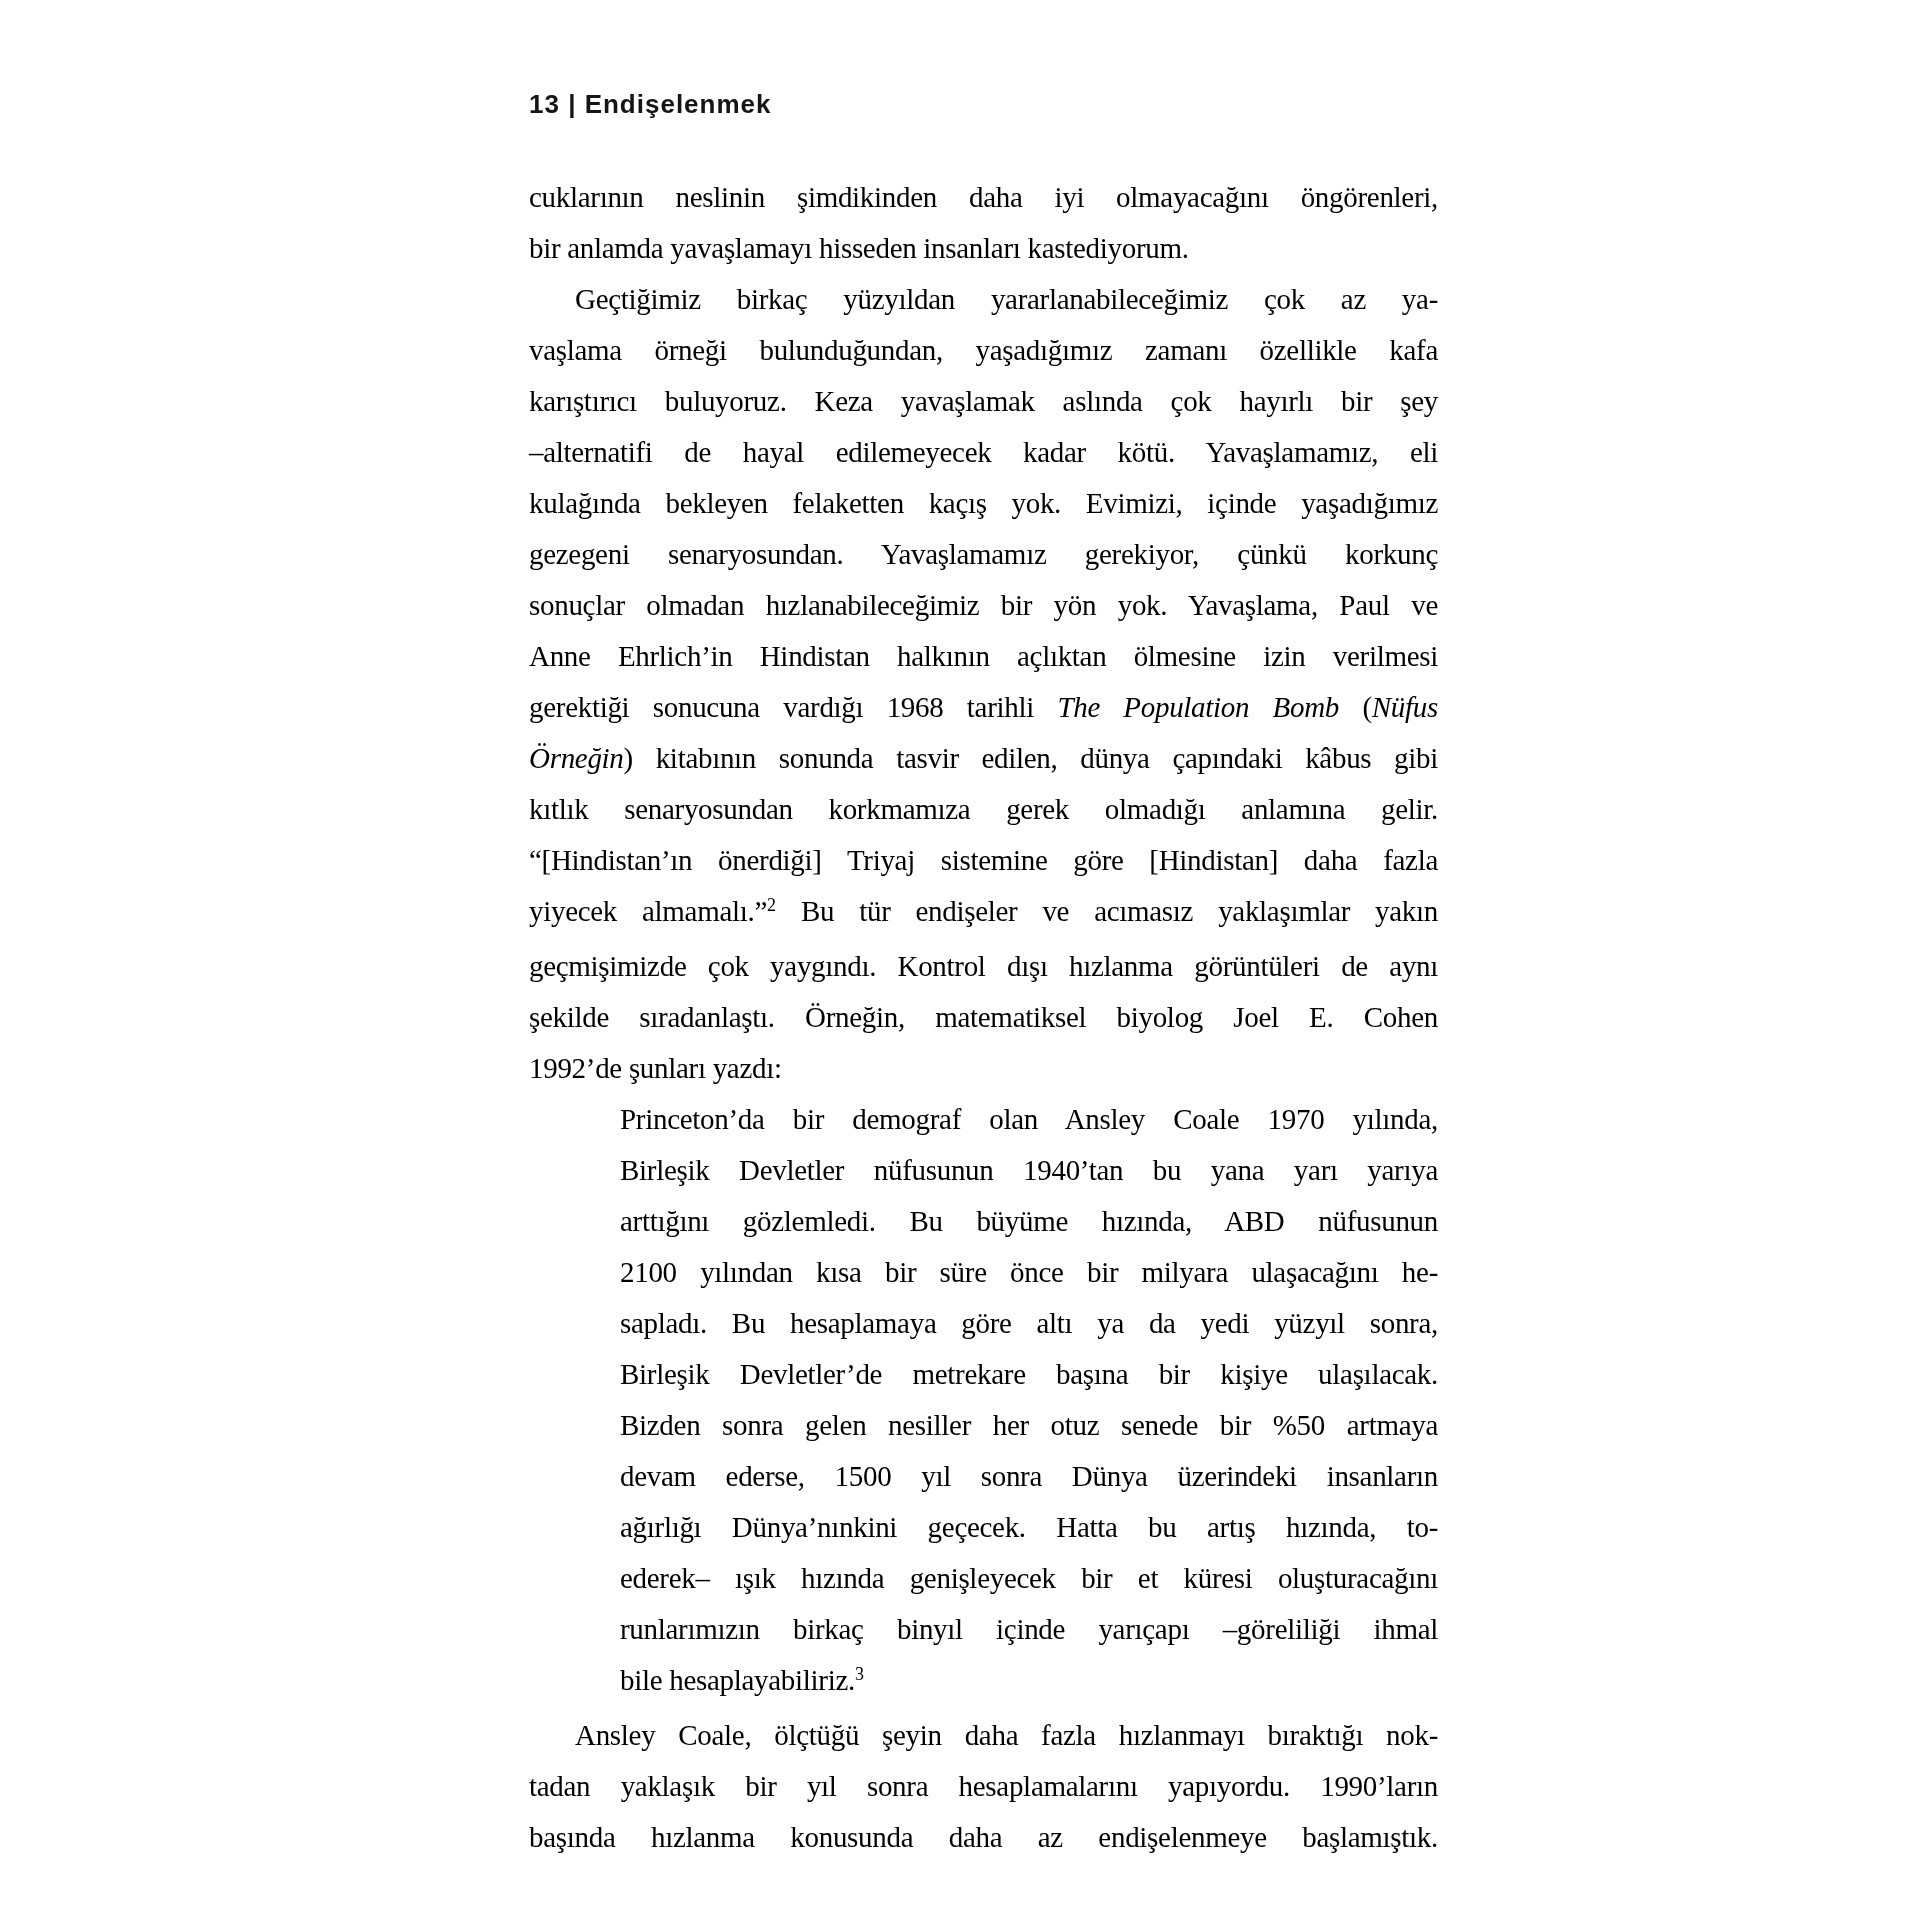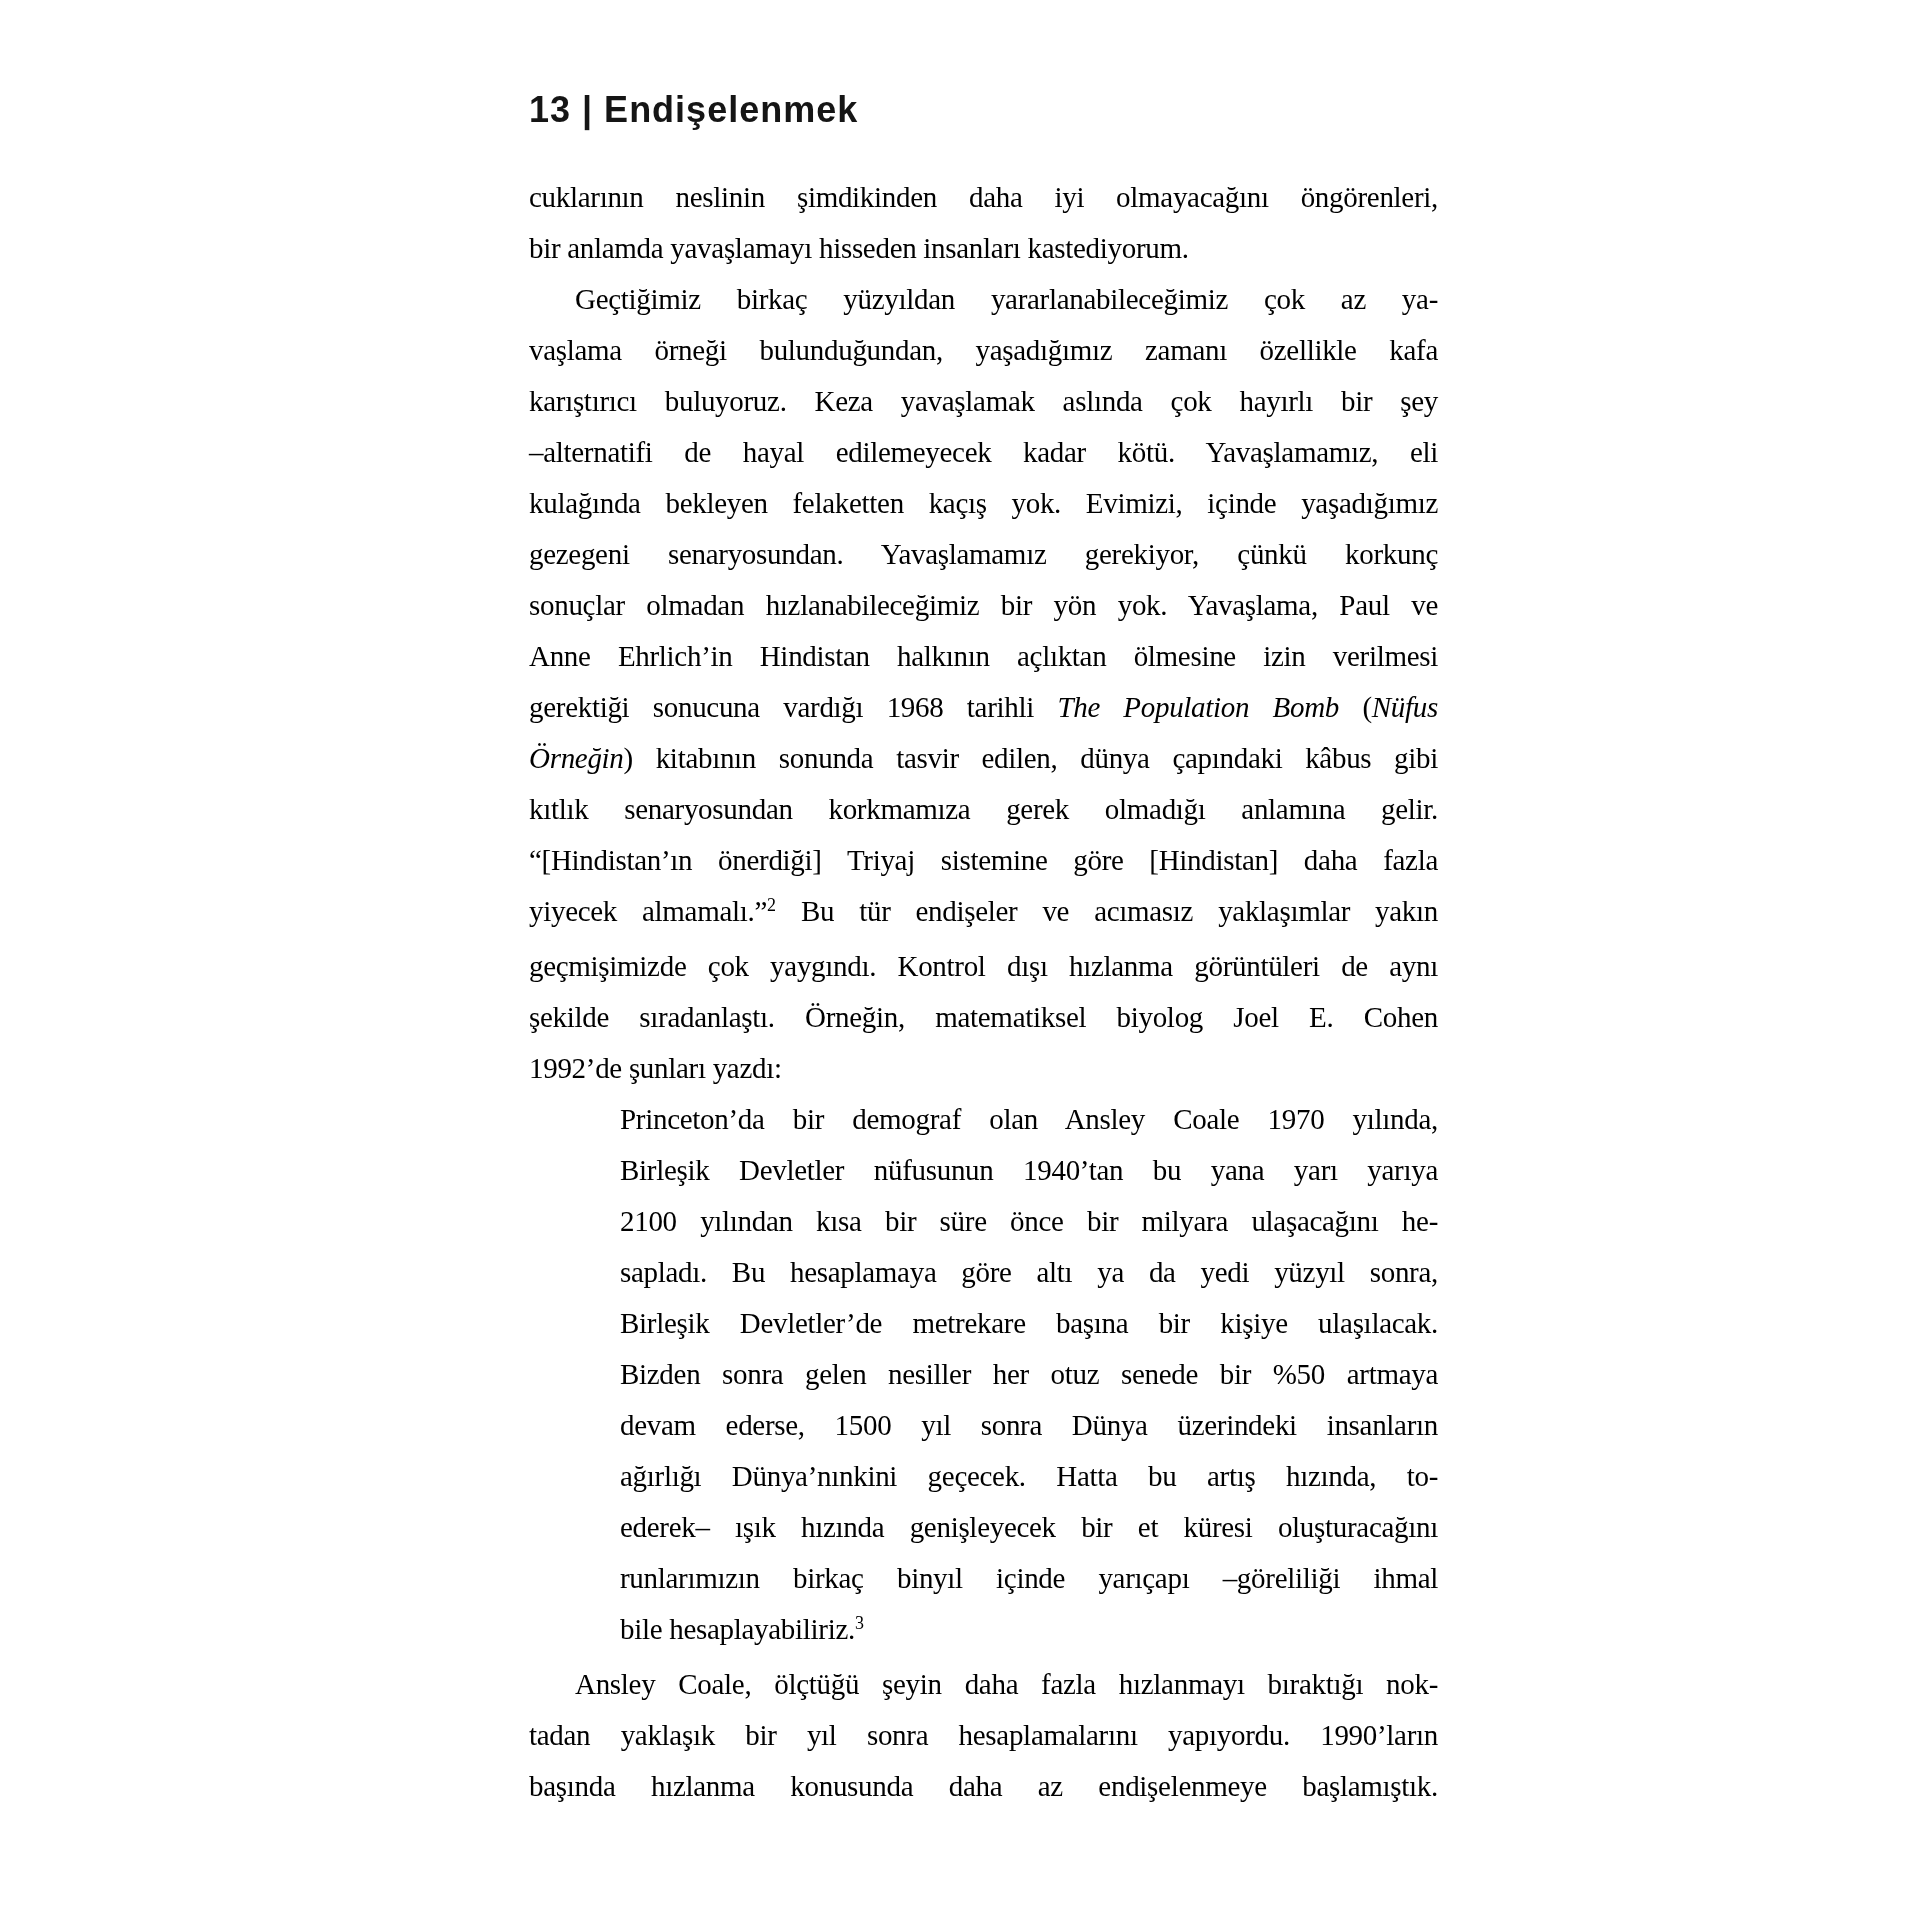--- a/index.html
+++ b/index.html
@@ -12,21 +12,21 @@
     position: relative;
     width: 1931px; height: 1931px;
     background: #ffffff;
     overflow: hidden;
   }
   .chapter-header {
     position: absolute;
     left: 529px; top: 89px;
     font-family: "Liberation Sans", sans-serif;
     font-weight: 700;
-    font-size: 36px;
+    font-size: 26px;
     letter-spacing: 1px;
     color: #151515;
   }
   .page-body {
     position: absolute;
     left: 529px; top: 172px;
     width: 909px;
     font-family: "Liberation Serif", "DejaVu Serif", serif;
     font-size: 29px;
     line-height: 51px;
@@ -74,20 +74,21 @@
         <div class="line"><span>kıtlık senaryosundan korkmamıza gerek olmadığı anlamına gelir.</span></div>
         <div class="line"><span>“[Hindistan’ın önerdiği] Triyaj sistemine göre [Hindistan] daha fazla</span></div>
         <div class="line"><span>yiyecek almamalı.”</span><span class="sup">2</span><span> Bu tür endişeler ve acımasız yaklaşımlar yakın</span></div>
         <div class="line"><span>geçmişimizde çok yaygındı. Kontrol dışı hızlanma görüntüleri de aynı</span></div>
         <div class="line"><span>şekilde sıradanlaştı. Örneğin, matematiksel biyolog Joel E. Cohen</span></div>
         <div class="line flush"><span>1992’de şunları yazdı:</span></div>
       </div>
       <div class="para quote">
         <div class="line"><span>Princeton’da bir demograf olan Ansley Coale 1970 yılında,</span></div>
         <div class="line"><span>Birleşik Devletler nüfusunun 1940’tan bu yana yarı yarıya</span></div>
+        <div class="line"><span>arttığını gözlemledi. Bu büyüme hızında, ABD nüfusunun</span></div>
         <div class="line"><span>2100 yılından kısa bir süre önce bir milyara ulaşacağını he-</span></div>
         <div class="line"><span>sapladı. Bu hesaplamaya göre altı ya da yedi yüzyıl sonra,</span></div>
         <div class="line"><span>Birleşik Devletler’de metrekare başına bir kişiye ulaşılacak.</span></div>
         <div class="line"><span>Bizden sonra gelen nesiller her otuz senede bir %50 artmaya</span></div>
         <div class="line"><span>devam ederse, 1500 yıl sonra Dünya üzerindeki insanların</span></div>
         <div class="line"><span>ağırlığı Dünya’nınkini geçecek. Hatta bu artış hızında, to-</span></div>
         <div class="line"><span>ederek– ışık hızında genişleyecek bir et küresi oluşturacağını</span></div>
         <div class="line"><span>runlarımızın birkaç binyıl içinde yarıçapı –göreliliği ihmal</span></div>
         <div class="line flush"><span>bile hesaplayabiliriz.</span><span class="sup">3</span></div>
       </div>

